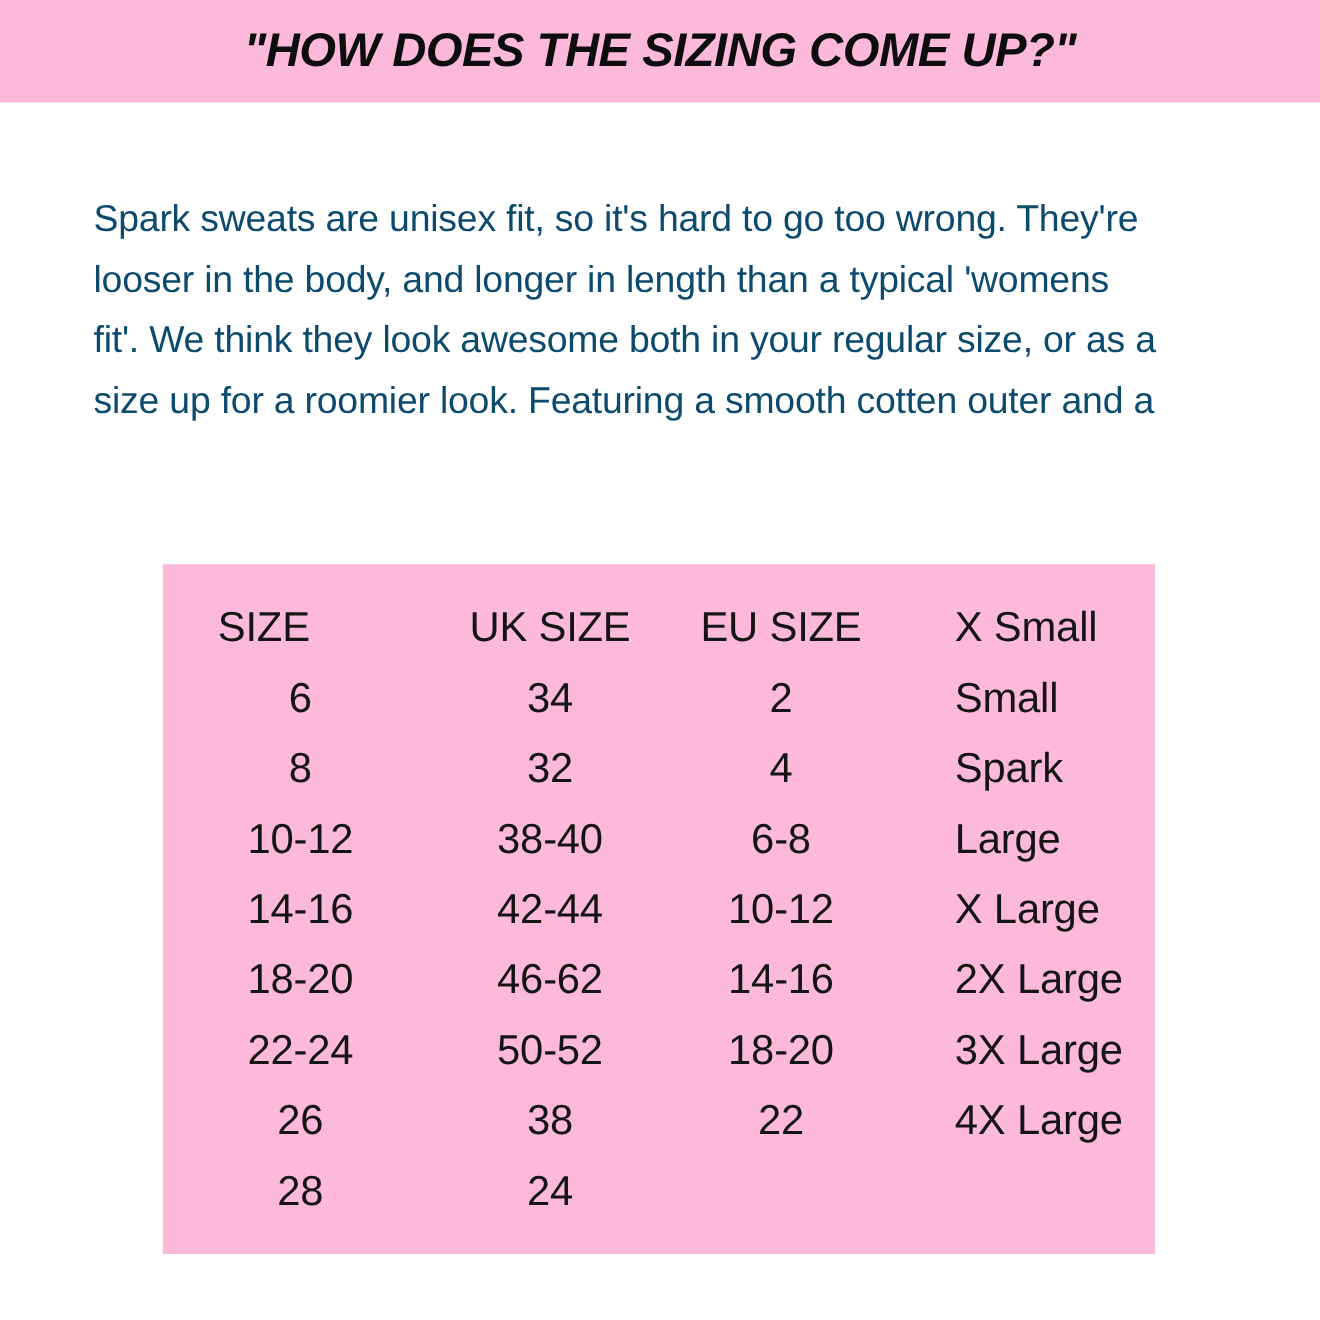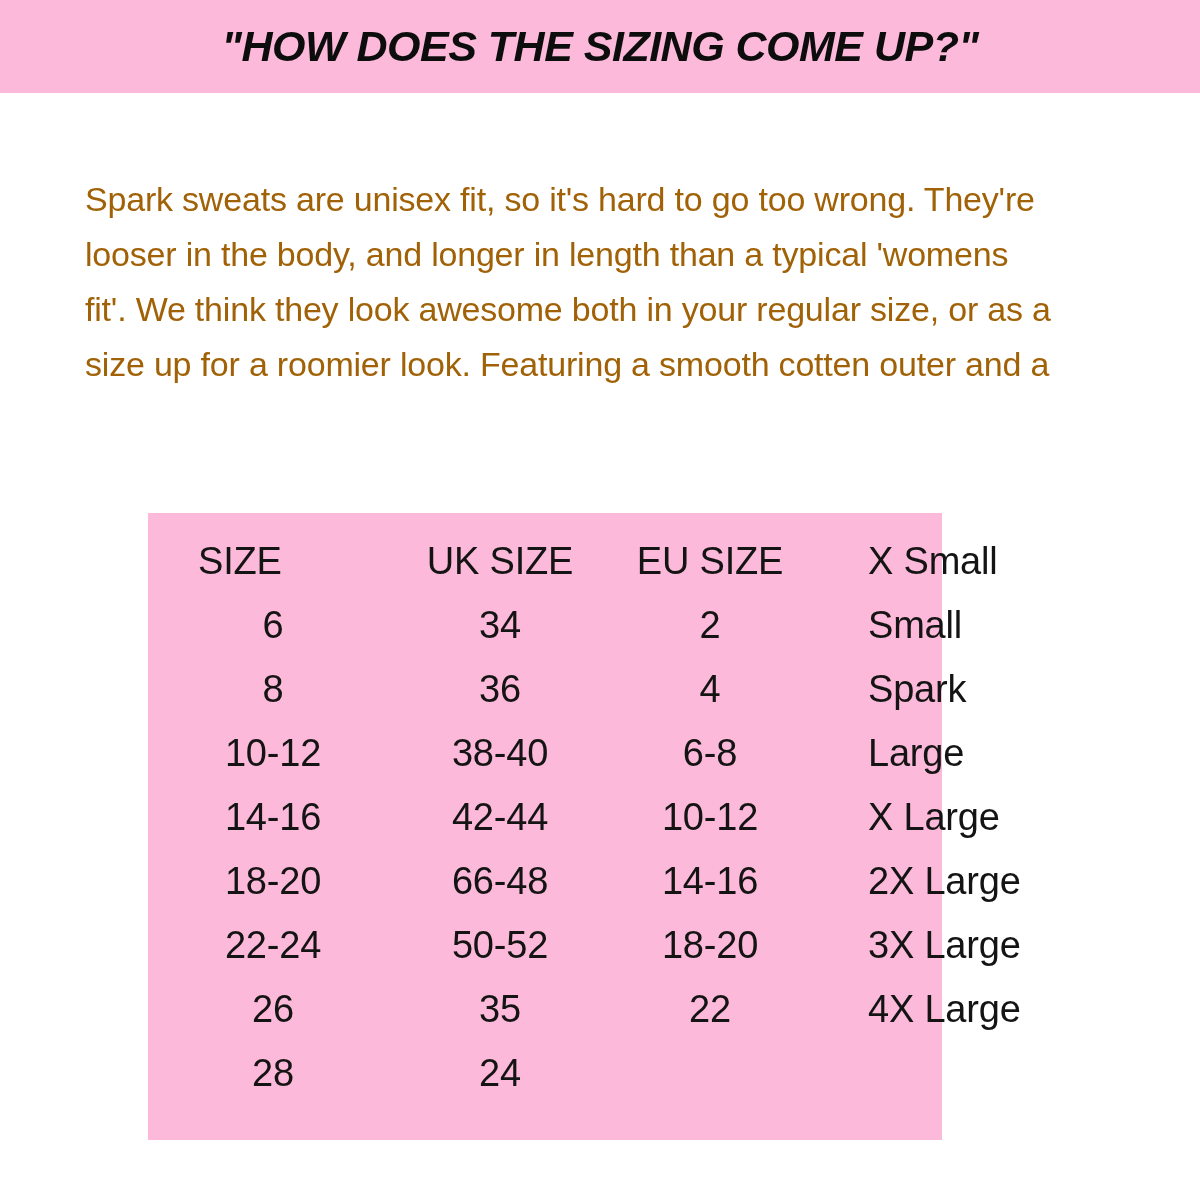--- a/index.html
+++ b/index.html
@@ -39,34 +39,34 @@
     position: absolute;
     left: 85px;
     top: 172px;
     width: 1060px;
   }
   .intro-line {
     font-size: 34px;
     line-height: 55px;
     font-weight: normal;
     letter-spacing: -0.2px;
-    color: #a16207;
+    color: #0c4a6e;
     white-space: nowrap;
   }
   .size-table {
     position: absolute;
     left: 148px;
     top: 513px;
-    width: 794px;
+    width: 902px;
     height: 627px;
     background: #fcb9d9;
     display: grid;
     grid-template-columns: 250px 204px 216px 232px;
     grid-auto-rows: 64px;
-    padding-top: 16px;
+    padding-top: 26px;
     box-sizing: border-box;
   }
   .cell {
     display: flex;
     align-items: center;
     justify-content: center;
     font-size: 38px;
     letter-spacing: -0.2px;
     color: #141414;
     white-space: nowrap;
@@ -97,46 +97,46 @@
     <div class="cell head">UK SIZE</div>
     <div class="cell head">EU SIZE</div>
 
     <div class="cell first">X Small</div>
     <div class="cell">6</div>
     <div class="cell">34</div>
     <div class="cell">2</div>
 
     <div class="cell first">Small</div>
     <div class="cell">8</div>
-    <div class="cell">36</div>
+    <div class="cell">32</div>
     <div class="cell">4</div>
 
     <div class="cell first">Spark</div>
     <div class="cell">10-12</div>
     <div class="cell">38-40</div>
     <div class="cell">6-8</div>
 
     <div class="cell first">Large</div>
     <div class="cell">14-16</div>
     <div class="cell">42-44</div>
     <div class="cell">10-12</div>
 
     <div class="cell first">X Large</div>
     <div class="cell">18-20</div>
-    <div class="cell">66-48</div>
+    <div class="cell">46-62</div>
     <div class="cell">14-16</div>
 
     <div class="cell first">2X Large</div>
     <div class="cell">22-24</div>
     <div class="cell">50-52</div>
     <div class="cell">18-20</div>
 
     <div class="cell first">3X Large</div>
     <div class="cell">26</div>
-    <div class="cell">35</div>
+    <div class="cell">38</div>
     <div class="cell">22</div>
 
     <div class="cell first">4X Large</div>
     <div class="cell">28</div>
     <div class="cell">24</div>
   </div>
 
 </div>
 
 </body></html>

